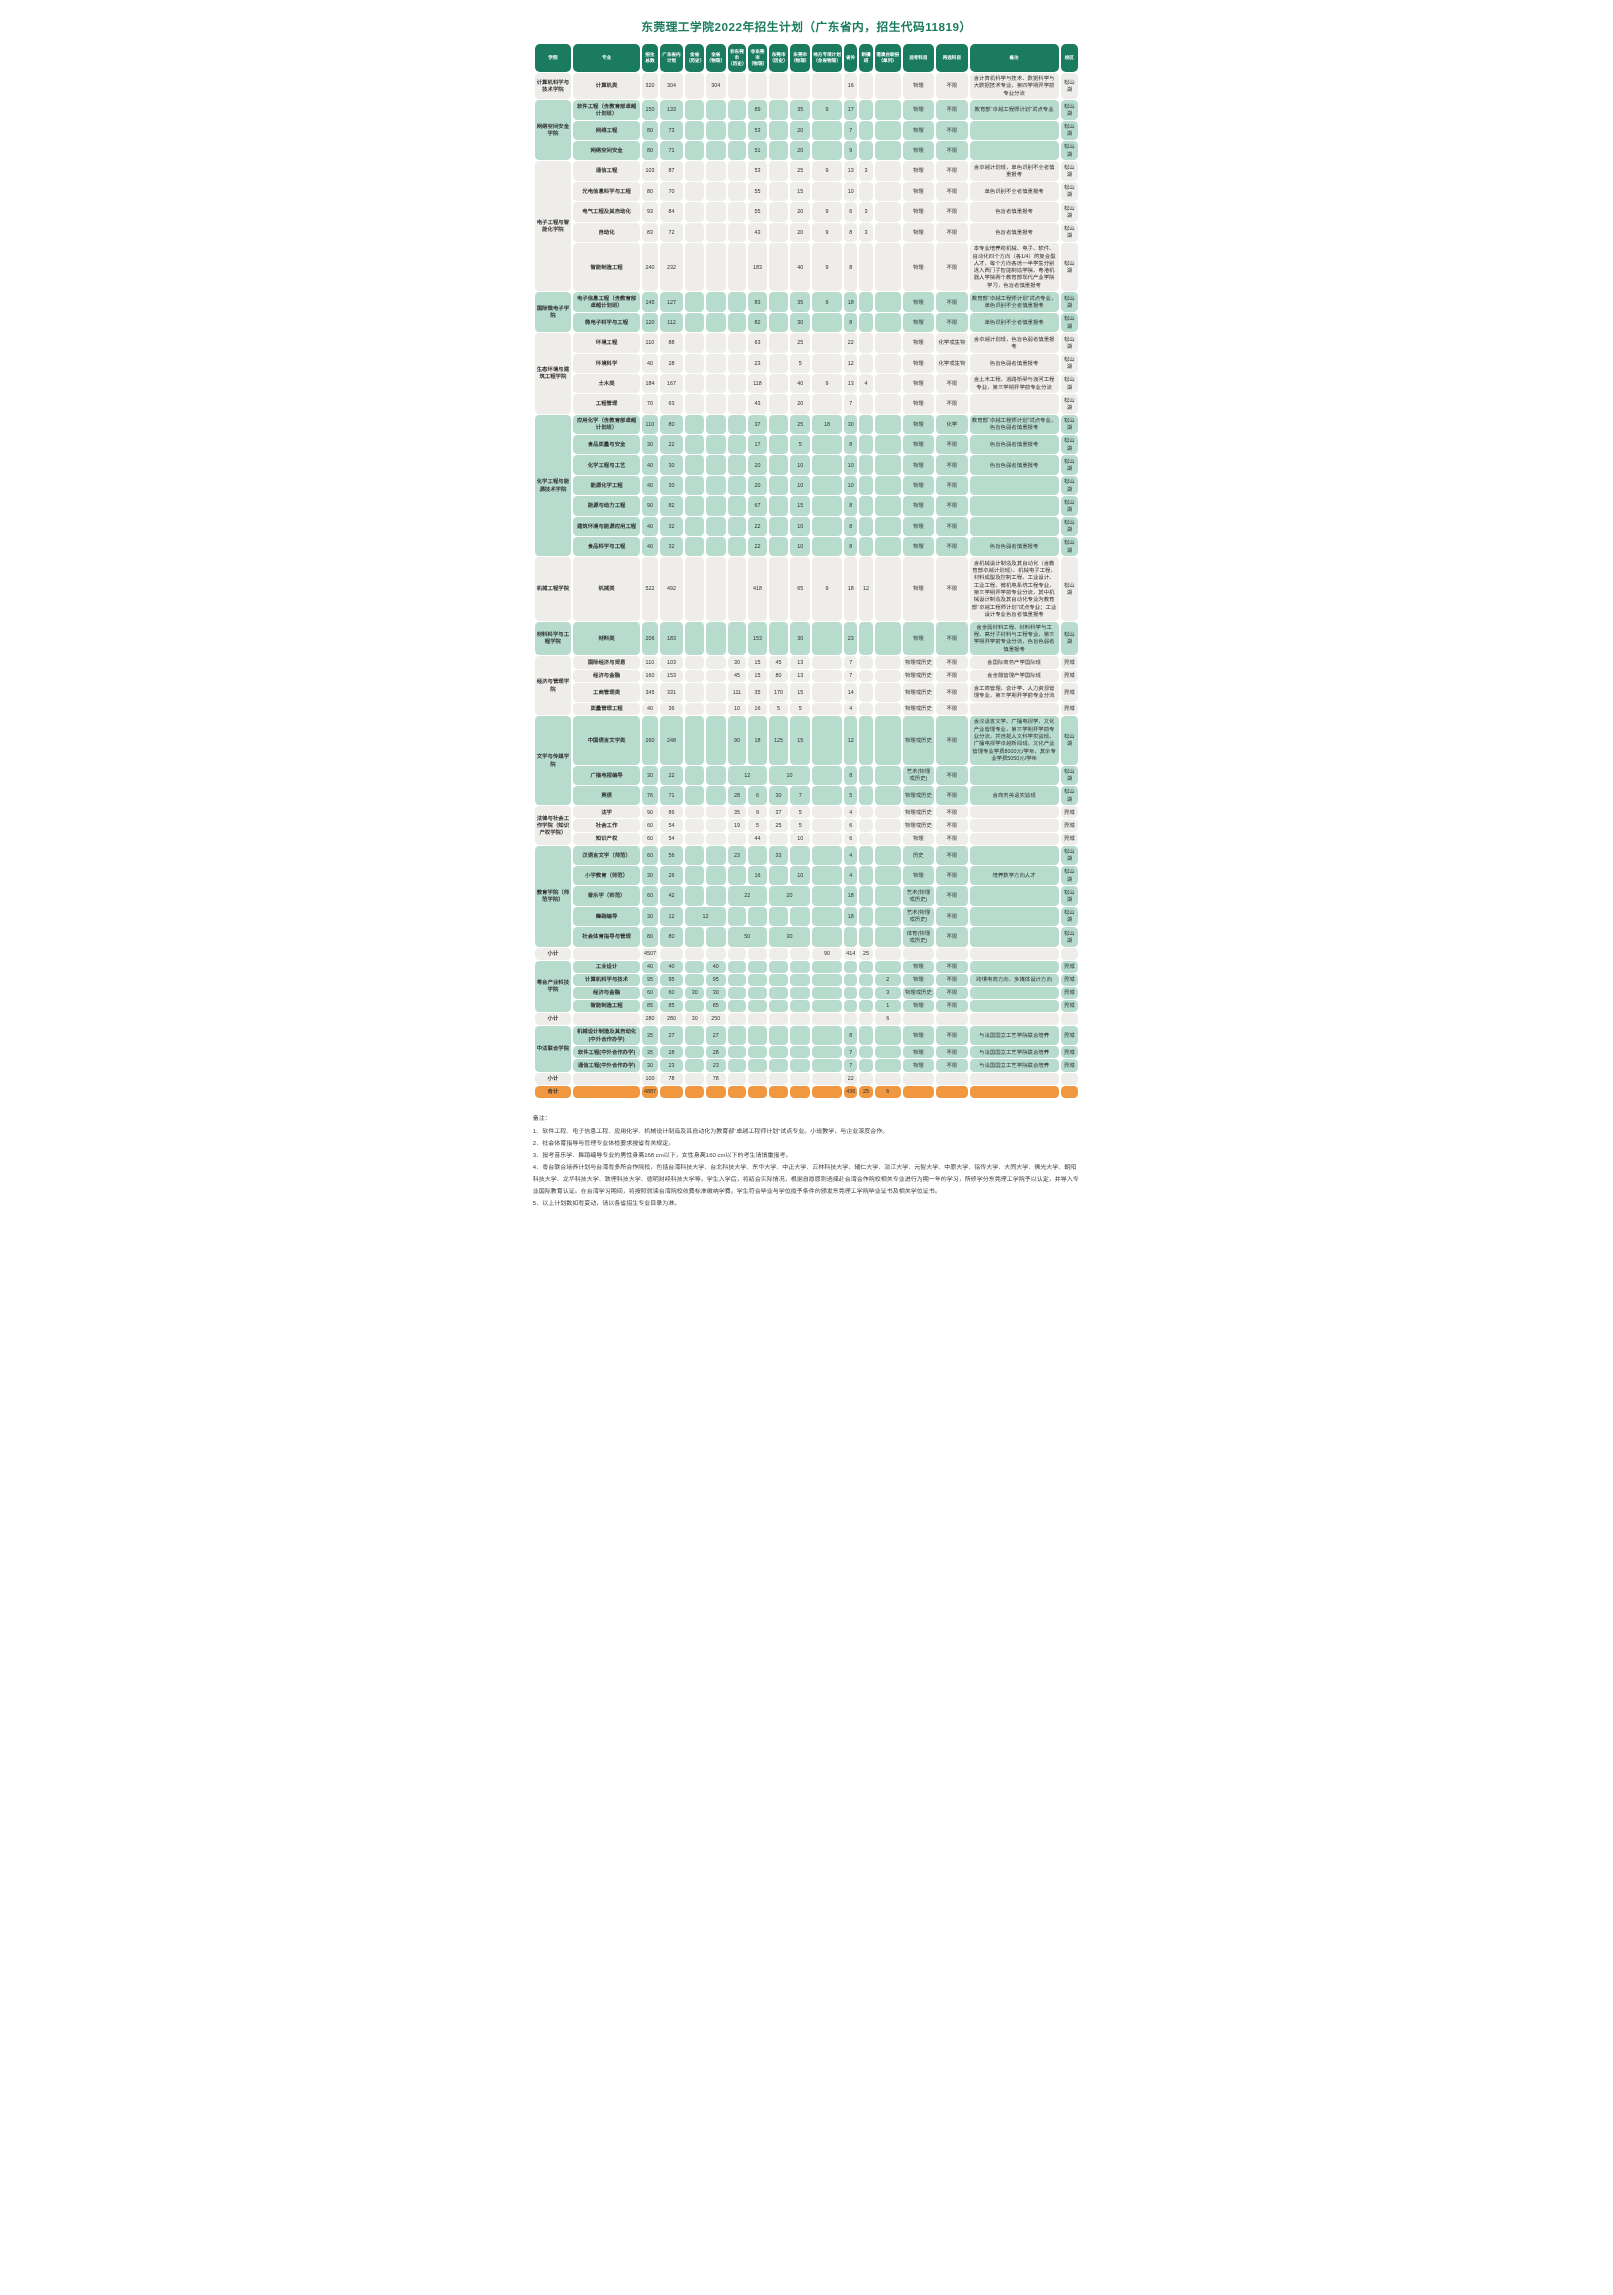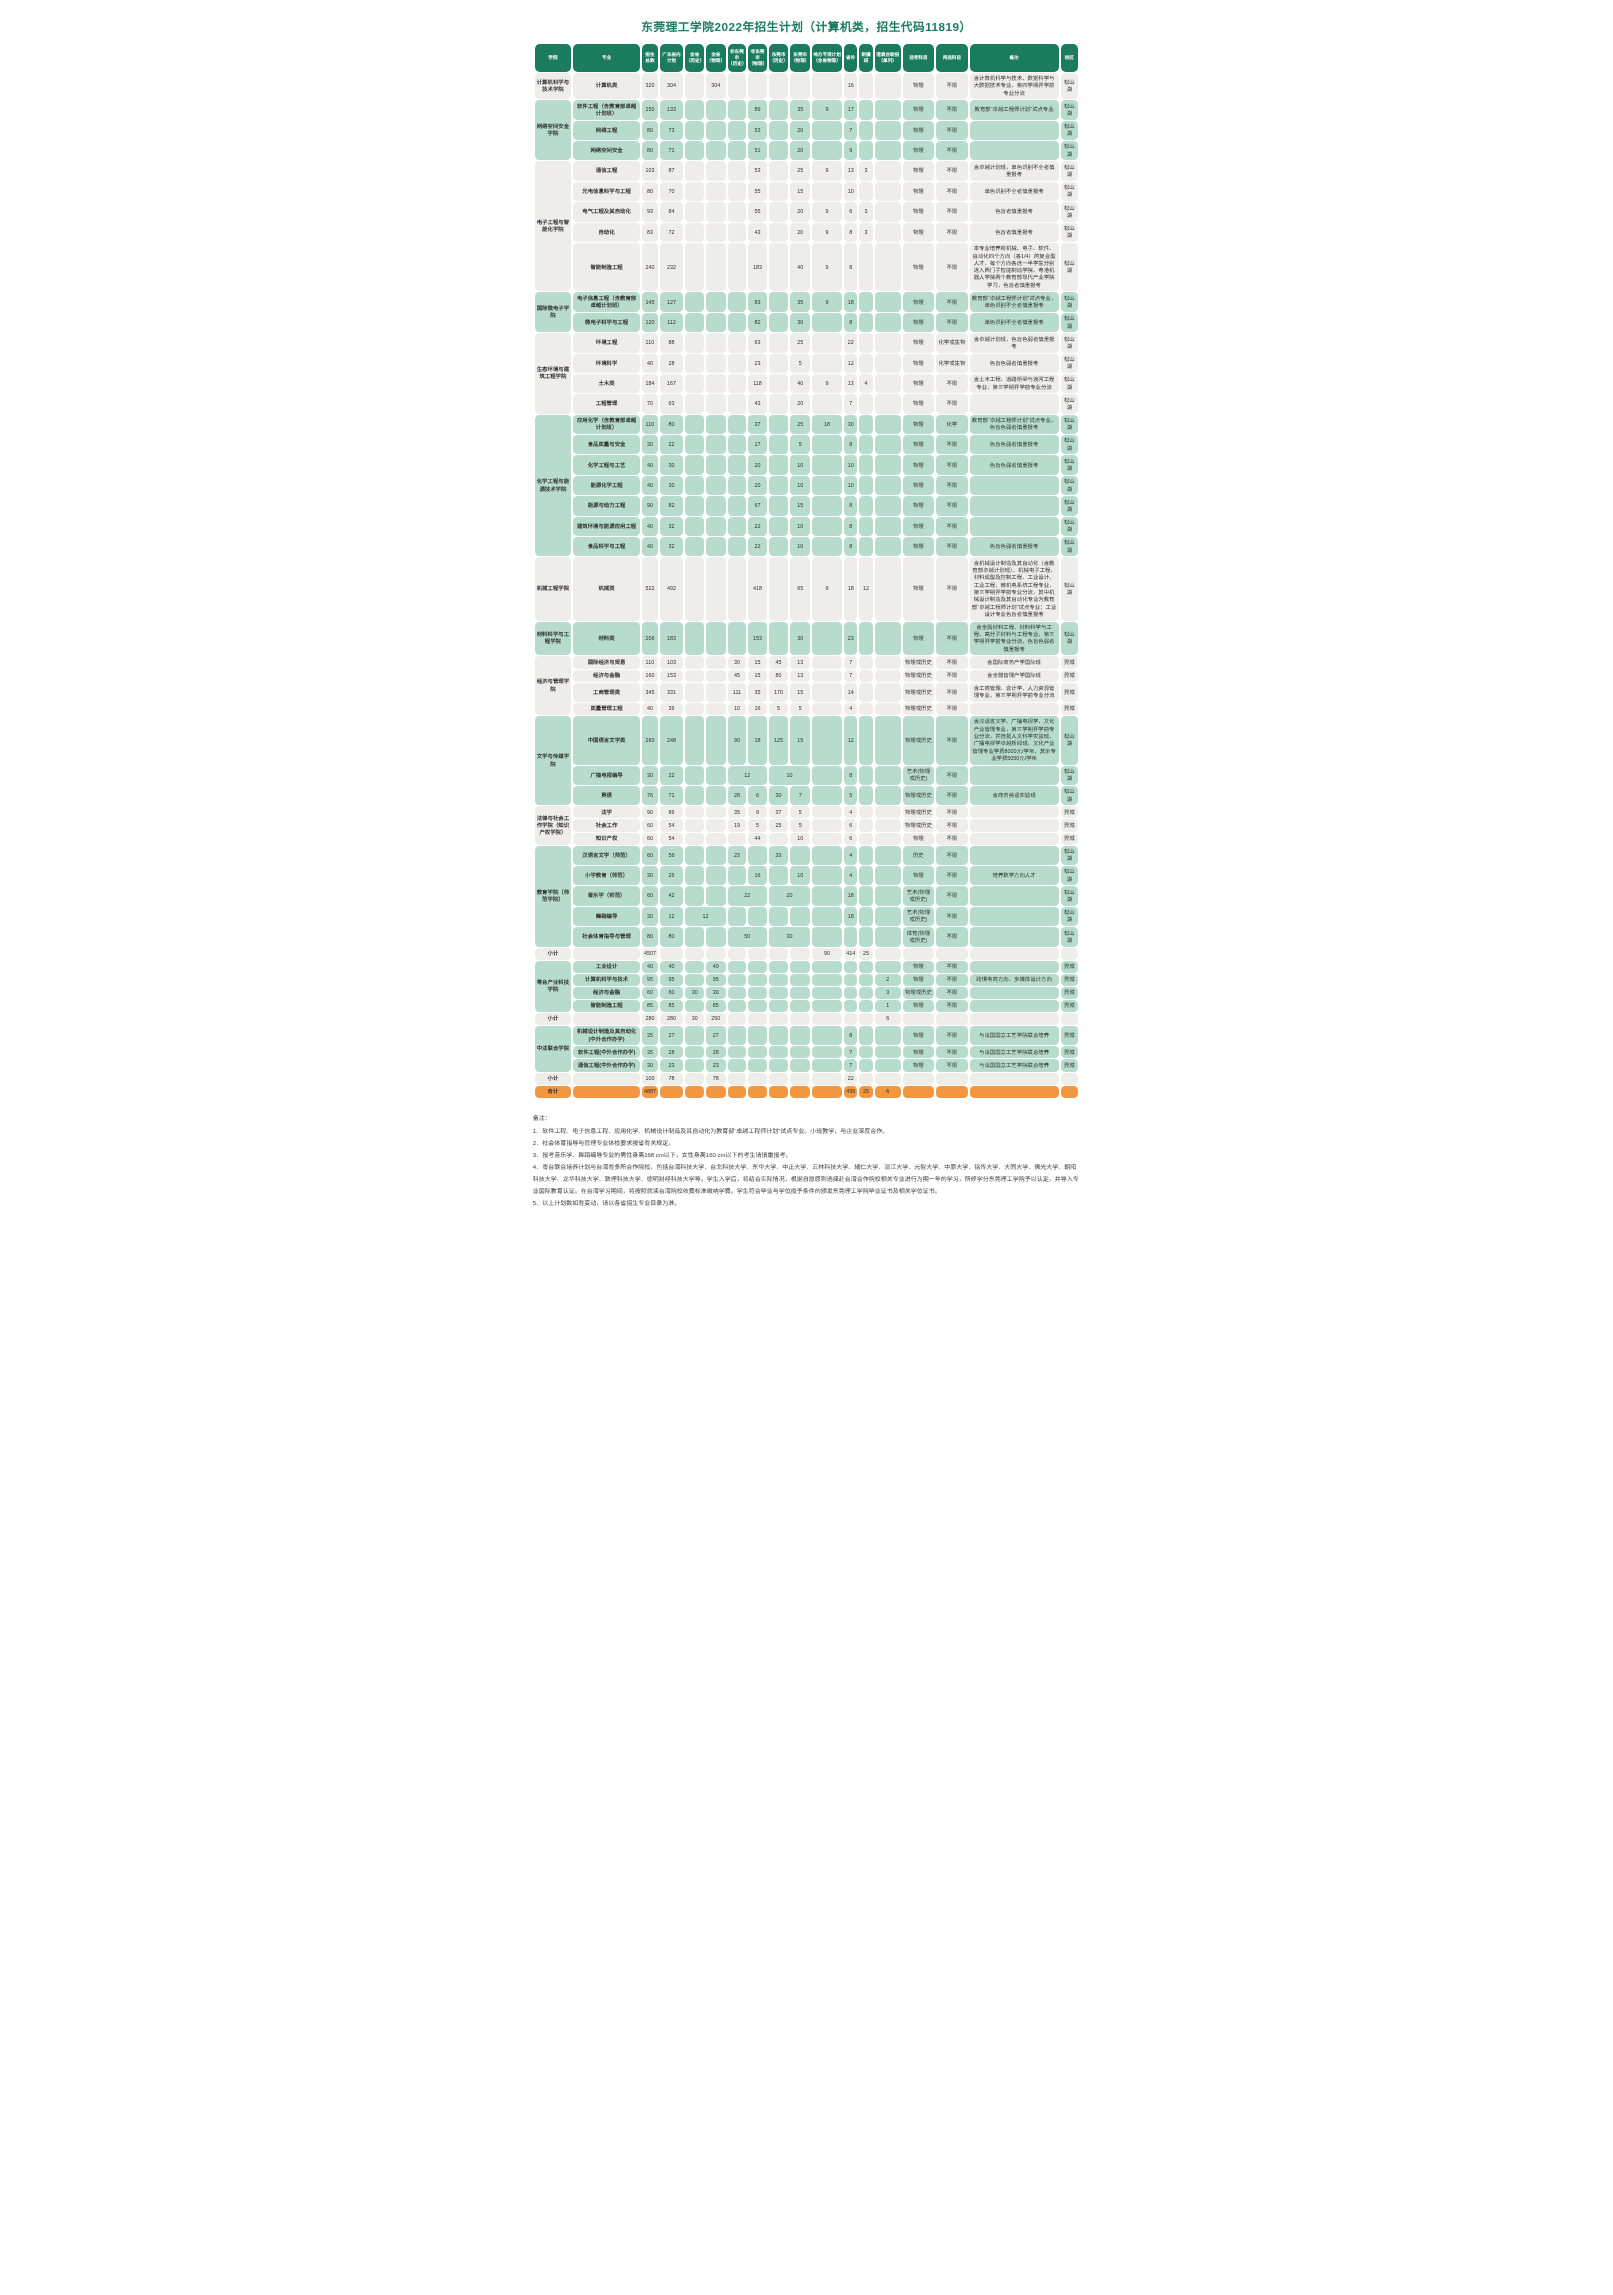--- a/index.html
+++ b/index.html
@@ -70,21 +70,21 @@
     line-height:2.0;
     color:#3c3c3c;
   }
   .notes ol{list-style:none;margin:1px 0 0;padding:0;}
   .notes li{margin:0;}
 </style>
 </head>
 <body>
 
 <div class="page" data-name="page">
-  <h1 class="page-title" data-name="page-title">东莞理工学院2022年招生计划（计算机类，招生代码11819）</h1>
+  <h1 class="page-title" data-name="page-title">东莞理工学院2022年招生计划（广东省内，招生代码11819）</h1>
 
   <table class="plan" data-name="admission-plan-table">
     <colgroup id="cols">
         <col style="width: 7%;">
         <col style="width: 13%;">
         <col style="width: 3%;">
         <col style="width: 4.6%;">
         <col style="width: 3.6%;">
         <col style="width: 3.8%;">
         <col style="width: 3.6%;">

